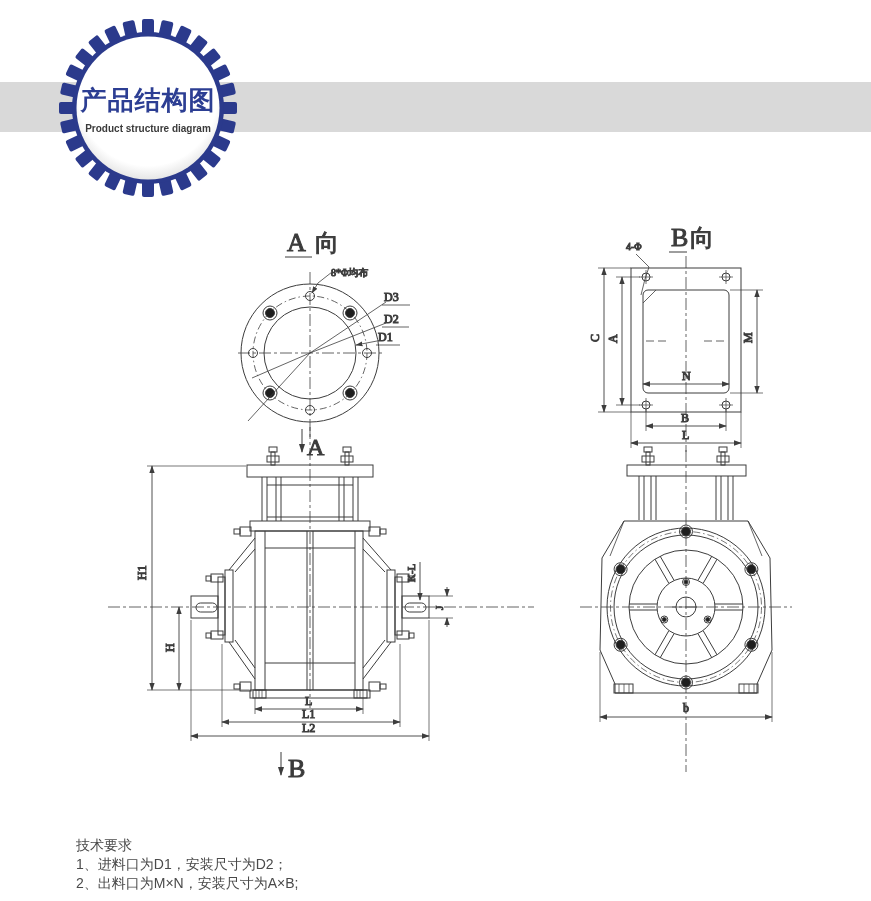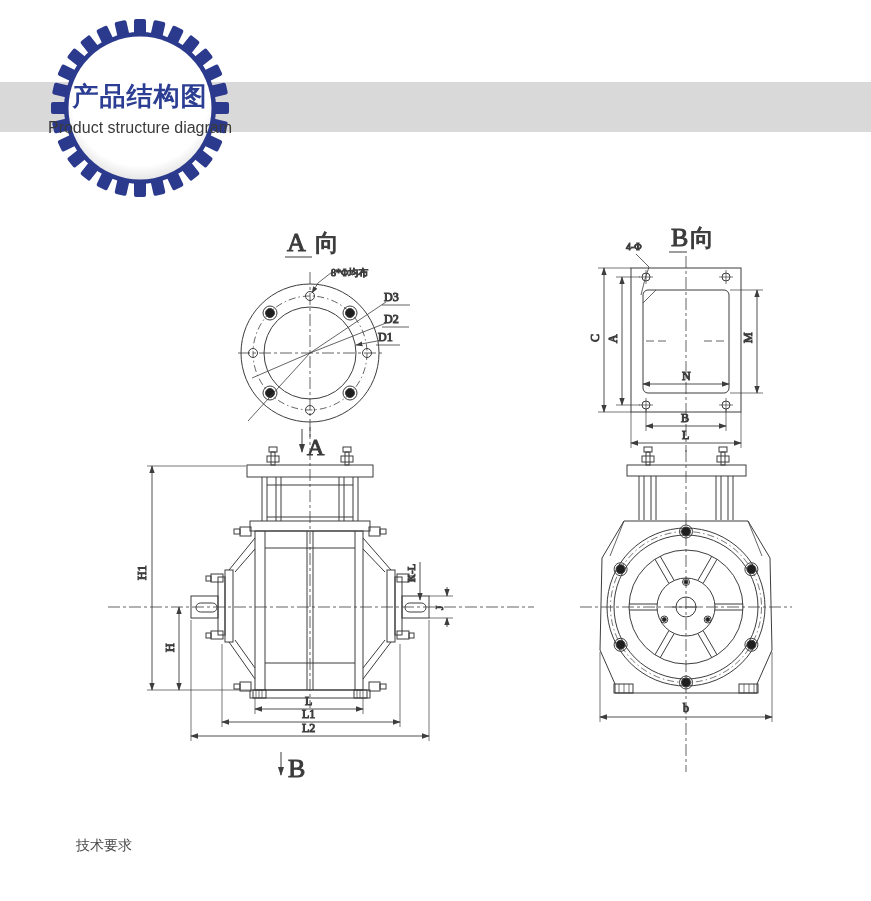--- a/index.html
+++ b/index.html
@@ -1,29 +1,29 @@
 <!DOCTYPE html>
 <html><head>
 <meta charset="utf-8">
 <style>
   html,body{margin:0;padding:0;}
   body{
     width:871px;height:901px;position:relative;background:#ffffff;
     font-family:"Liberation Sans","DejaVu Sans",sans-serif;overflow:hidden;
   }
   .band{position:absolute;left:0;top:82px;width:871px;height:50px;background:#d9d9d9;}
-  .badge{position:absolute;left:1px;top:0;width:280px;height:230px;}
+  .badge{position:absolute;left:9px;top:0;width:280px;height:230px;}
   .badge svg{position:absolute;left:0;top:0;}
   .badge-text{
     position:absolute;left:67px;top:36px;width:144px;height:144px;
     display:flex;flex-direction:column;align-items:center;justify-content:center;
     text-align:center;z-index:3;
   }
   .badge-zh{font-size:26px;font-weight:bold;color:#2c3e93;letter-spacing:1px;white-space:nowrap;}
-  .badge-en{font-size:16px;color:#3a3a3a;margin-top:5px;white-space:nowrap;}
+  .badge-en{font-size:10px;color:#3a3a3a;margin-top:5px;white-space:nowrap;font-weight:bold;}
   .drawing{position:absolute;left:0;top:0;z-index:1;}
   .tech{position:absolute;left:76px;top:836px;color:#4a4a4a;font-size:14px;line-height:19px;z-index:2;}
   svg text{font-family:"Liberation Serif","DejaVu Serif",serif;fill:#3a3a3a;}
 </style>
 </head>
 <body>
 
 <div class="band"></div>
 
 <div class="badge">
@@ -399,13 +399,15 @@
 
     <line x1="600" y1="652" x2="600" y2="722" stroke-width="0.7"></line>
     <line x1="772" y1="652" x2="772" y2="722" stroke-width="0.7"></line>
     <line x1="600" y1="717" x2="772" y2="717" stroke-width="0.9" marker-start="url(#arr)" marker-end="url(#arr)"></line>
     <text x="683" y="712" font-size="12">b</text>
   </g>
 </svg>
 
 <div class="tech">
   <div>技术要求</div>
+  <div>1、进料口为D1，安装尺寸为D2；</div>
+  <div>2、出料口为M×N，安装尺寸为A×B;</div>
 </div>
 
 </body></html>

